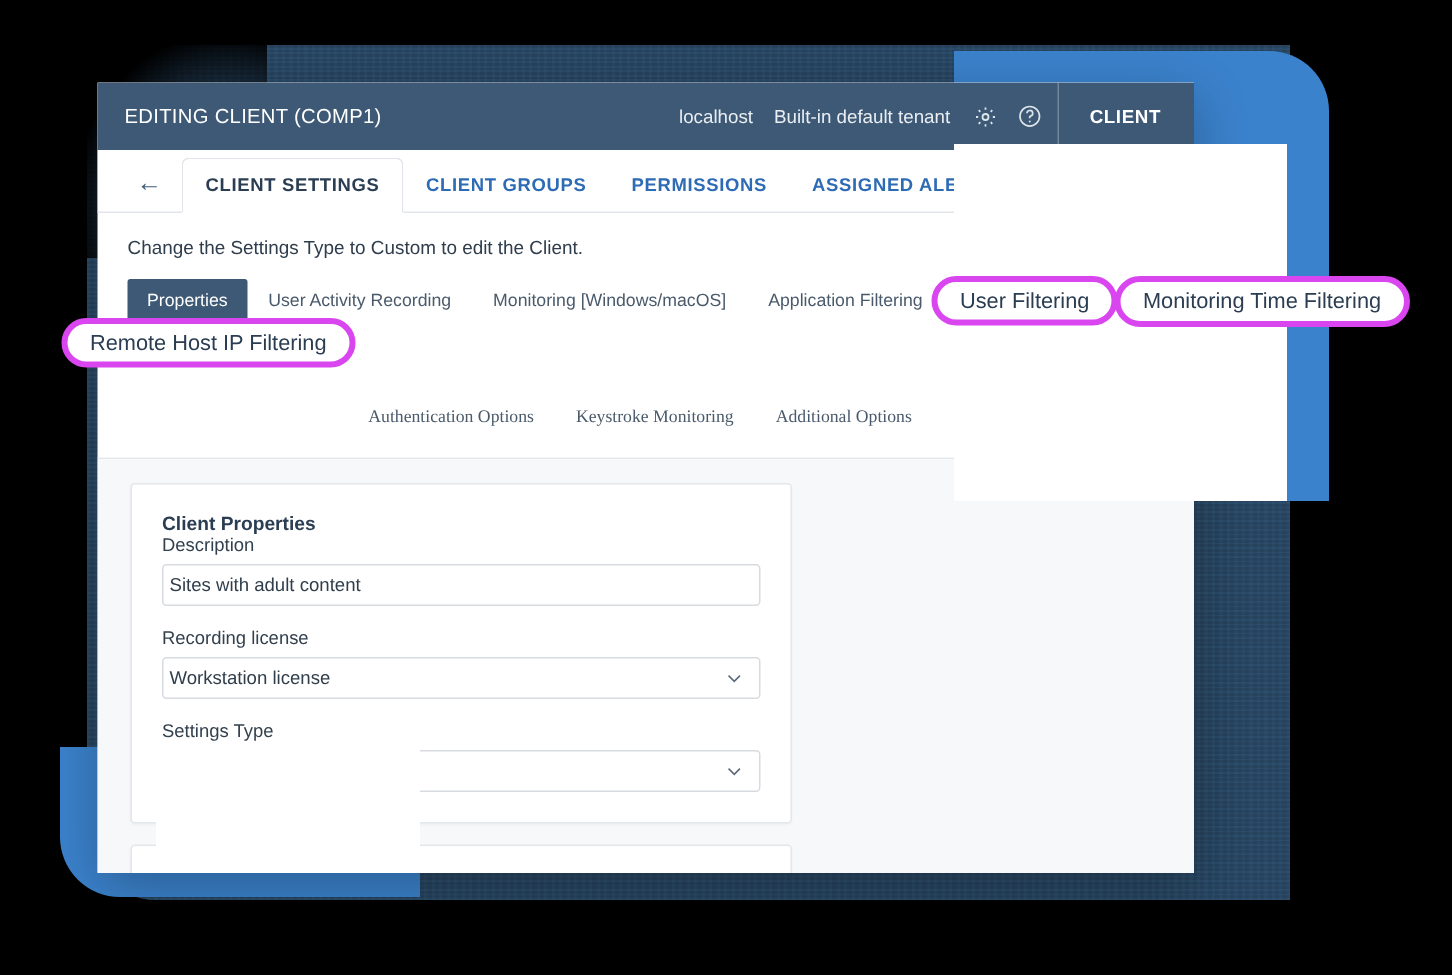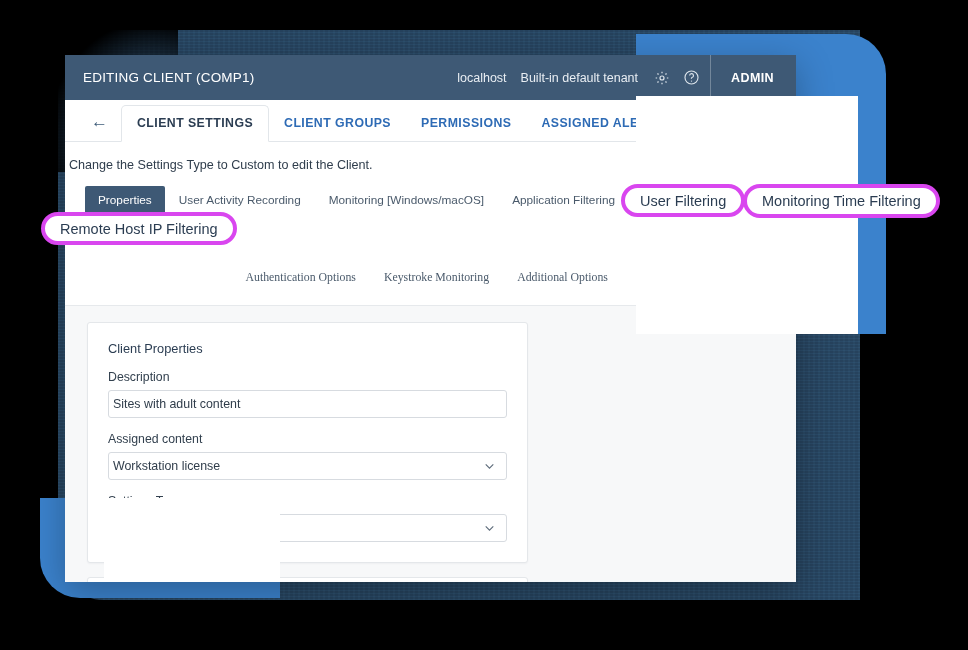--- a/index.html
+++ b/index.html
@@ -160,21 +160,21 @@
     border: 1px solid #e2e6ea;
     border-bottom: 1px solid #fff;
     border-radius: 5px 5px 0 0;
     padding: 10px 15px 11px 15px;
     margin-bottom:-1px;
     position: relative;
     z-index: 3;
   }
 
   .hint {
-    padding: 16px 0 0 4px;
+    padding: 16px 0 0 20px;
     font-size: 12.6px;
     color: #2f3d4c;
   }
 
   
   .subtabs {
     padding: 14px 0 0 20px;
     display: flex;
     flex-wrap: wrap;
     align-items: center;
@@ -211,22 +211,21 @@
     background: #fff;
     border: 1px solid #e4e7ea;
     border-radius: 3px;
     padding: 18px 20px 20px 20px;
     box-shadow: 0 1px 2px rgba(16,24,40,.04);
     margin-bottom: 14px;
   }
   .card h3 {
     font-size: 12.8px;
     color: #2b3d52;
-    font-weight: normal;
-    margin-bottom: 14px;
+    font-weight: bold;
   }
   .field-label {
     font-size: 12.3px;
     color: #33414f;
     margin-bottom: 6px;
   }
   .input, .select {
     width: 100%;
     height: 28px;
     border: 1px solid #d7dbe0;
@@ -293,21 +292,21 @@
             <path d="M12 2.5v2.2M12 19.3v2.2M2.5 12h2.2M19.3 12h2.2M5.2 5.2l1.6 1.6M17.2 17.2l1.6 1.6M18.8 5.2l-1.6 1.6M6.8 17.2l-1.6 1.6"></path>
           </svg>
         </div>
         <div class="tb-ico">
           <svg width="17" height="17" viewBox="0 0 24 24" fill="none" stroke="currentColor" stroke-width="1.6">
             <circle cx="12" cy="12" r="9.2"></circle>
             <path d="M9.4 9.2a2.7 2.7 0 1 1 3.3 2.7c-.6.2-.8.7-.8 1.3v.6"></path>
             <circle cx="12" cy="17" r=".9" fill="currentColor" stroke="none"></circle>
           </svg>
         </div>
-        <div class="tb-admin">ADMIN</div>
+        <div class="tb-admin">CLIENT</div>
       </div>
     </div>
 
     <div class="tabstrip">
       <div class="back-arrow">←</div>
       <div class="tab active first">CLIENT SETTINGS</div>
       <div class="tab">CLIENT GROUPS</div>
       <div class="tab">PERMISSIONS</div>
       <div class="tab">ASSIGNED ALERTS</div>
     </div>
@@ -333,21 +332,21 @@
     <div class="content-sep"></div>
 
     <div class="content-area">
 
       <div class="card">
         <h3>Client Properties</h3>
 
         <div class="field-label">Description</div>
         <div class="input">Sites with adult content</div>
 
-        <div class="field-label">Assigned content</div>
+        <div class="field-label">Recording license</div>
         <div class="select">
           <span>Workstation license</span>
           <span class="chev">
             <svg width="13" height="13" viewBox="0 0 24 24" fill="none" stroke="currentColor" stroke-width="2">
                 <path d="M5 9l7 7 7-7"></path>
               </svg>
           </span>
         </div>
 
         <div class="field-label">Settings Type</div>

